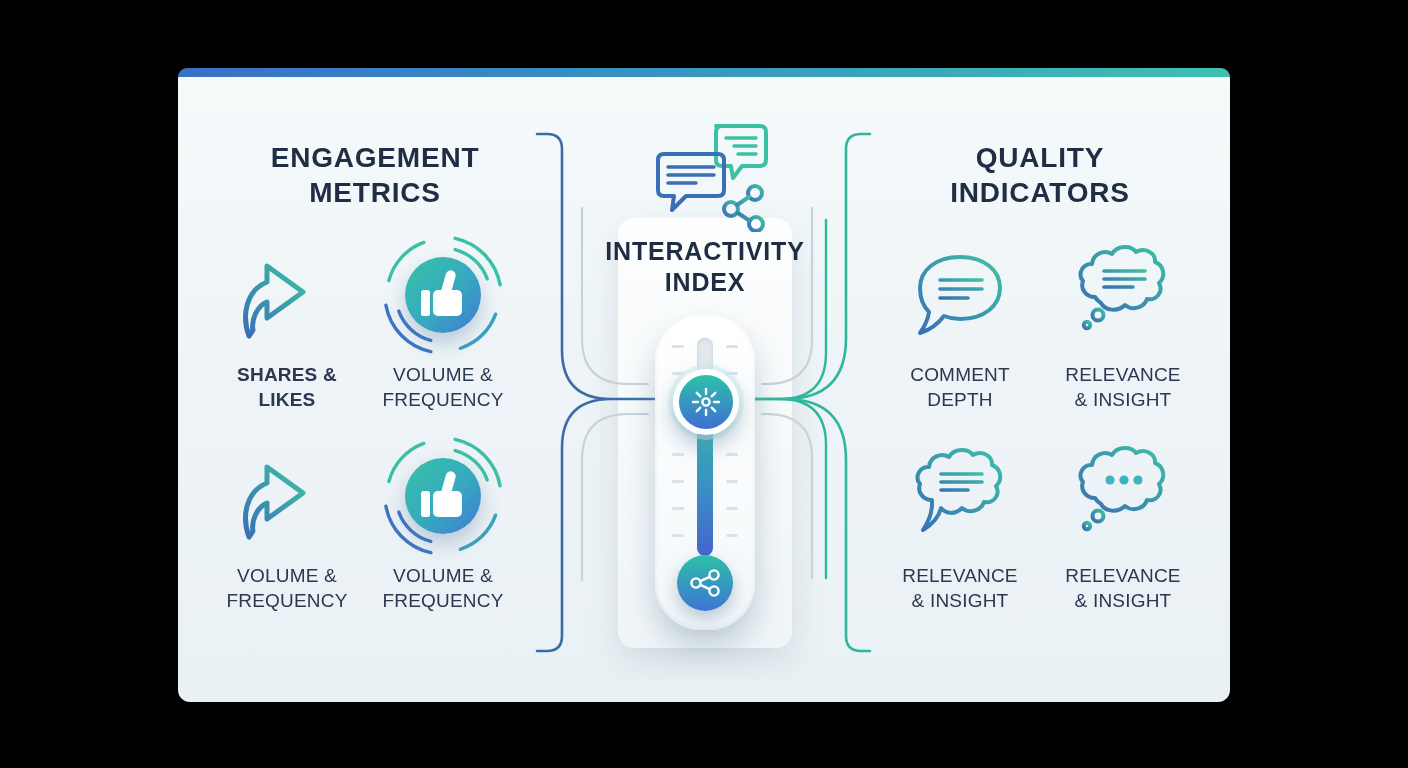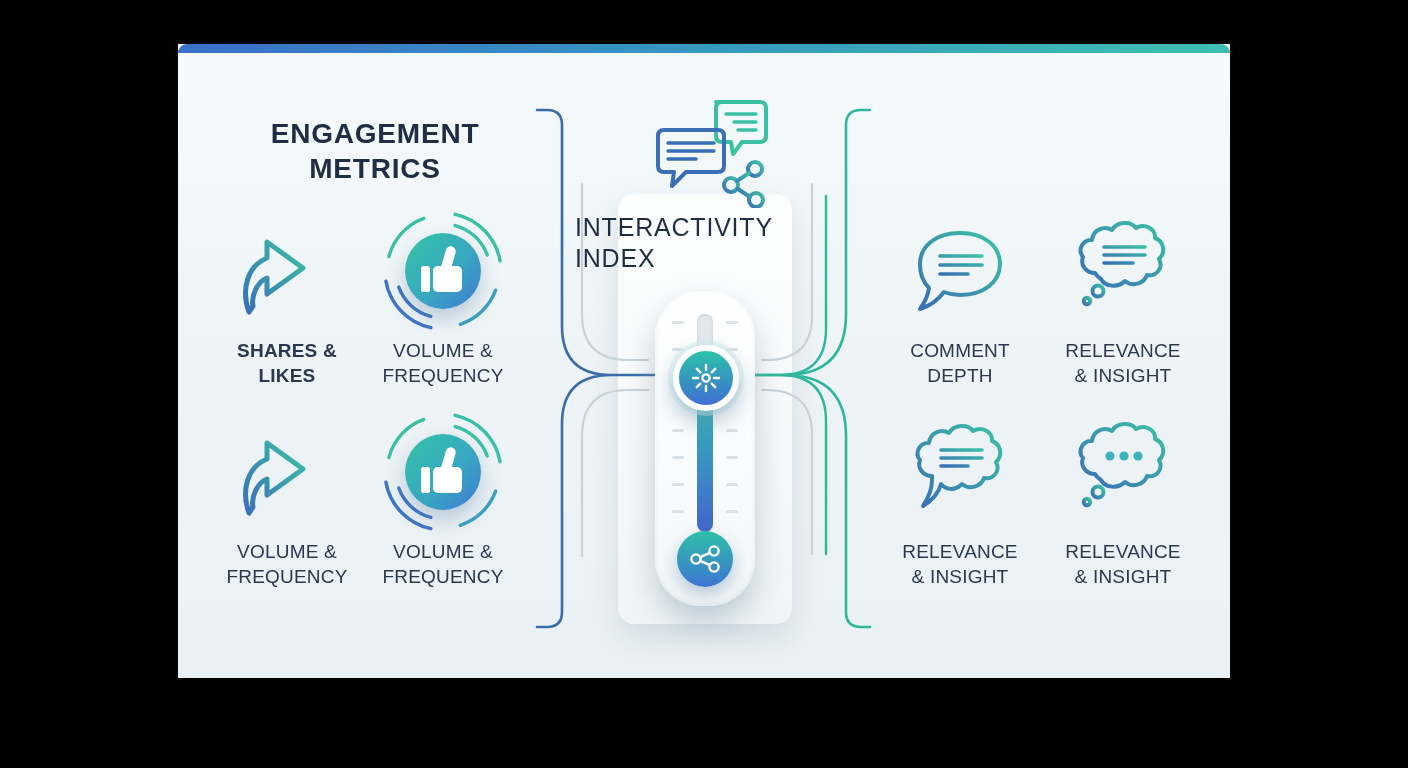--- a/index.html
+++ b/index.html
@@ -1,37 +1,37 @@
 <!DOCTYPE html>
 <html><head>
 <meta charset="utf-8">
 <style>
   html,body{margin:0;padding:0;}
   body{
     width:1408px;height:768px;position:relative;background:#000;
     font-family:"Liberation Sans", sans-serif;overflow:hidden;
   }
   .card{
-    position:absolute;left:178px;top:44px;width:1052px;height:634px;
+    position:absolute;left:178px;top:68px;width:1052px;height:634px;
     background:linear-gradient(180deg,#f5fafb 0%,#edf3f6 55%,#eaf1f4 100%);
-    border-radius:0;box-shadow:0 10px 40px rgba(0,0,0,.6);
+    border-radius:12px;box-shadow:0 10px 40px rgba(0,0,0,.6);
   }
   .topbar{
     position:absolute;left:0;top:0;width:100%;height:9px;
     border-radius:12px 12px 0 0;
     background:linear-gradient(90deg,#3a70c8 0%,#3694c2 45%,#3ec0b0 100%);
   }
   .heading{
     position:absolute;width:280px;text-align:center;
     font-size:28px;line-height:35px;font-weight:800;color:#202e45;
     letter-spacing:.8px;white-space:pre-line;
   }
   .center-title{
-    position:absolute;left:397px;top:168px;width:260px;
-    font-size:25px;line-height:31px;font-weight:400;color:#1f2d44;
+    position:absolute;left:397px;top:168px;width:260px;text-align:center;
+    font-size:25px;line-height:31px;font-weight:700;color:#1f2d44;
     letter-spacing:.8px;white-space:pre-line;
   }
   .item-label{
     position:absolute;width:180px;text-align:center;
     font-size:19px;line-height:25px;font-weight:500;color:#2a3850;
     letter-spacing:.2px;white-space:pre-line;
   }
   .icon-box{position:absolute;}
   .center-panel{
     position:absolute;left:440px;top:150px;width:174px;height:430px;
@@ -73,20 +73,22 @@
   svg{display:block;}
 </style>
 </head>
 <body>
 
 <div class="card">
   <div class="topbar"></div>
 
   <div class="heading" style="left:57px;top:72px;">ENGAGEMENT
 METRICS</div>
+  <div class="heading" style="left:722px;top:72px;">QUALITY
+INDICATORS</div>
 
   <div class="center-panel"></div>
 
   <svg width="1052" height="634" style="position:absolute;left:0;top:0;pointer-events:none;">
     <g fill="none" stroke-linecap="round">
 
       <path d="M404 140 V270 Q404 316 450 316 H470 M404 512 V392 Q404 346 450 346 H470" stroke="#c7d2d9" stroke-width="2.2"></path>
 
       <path d="M359 66 H369 Q384 66 384 81 V282 Q384 331 433 331 H496 M359 583 H369 Q384 583 384 568 V380 Q384 331 433 331 H496" stroke="#3b6ca9" stroke-width="2.6"></path>
 

